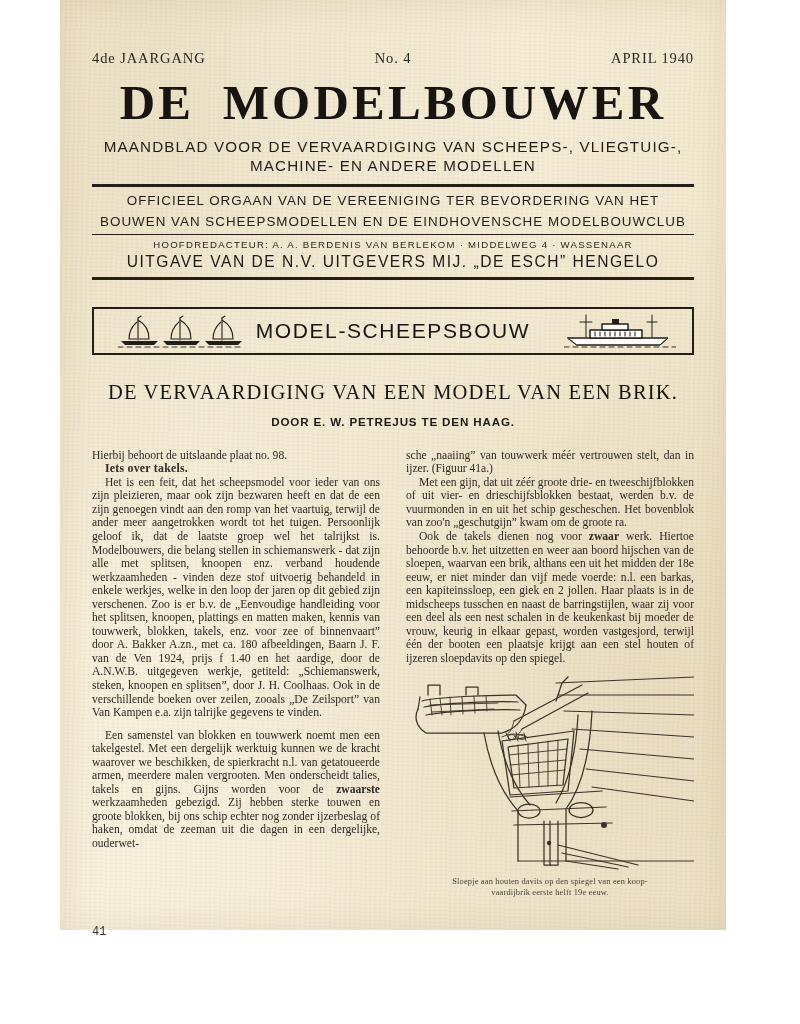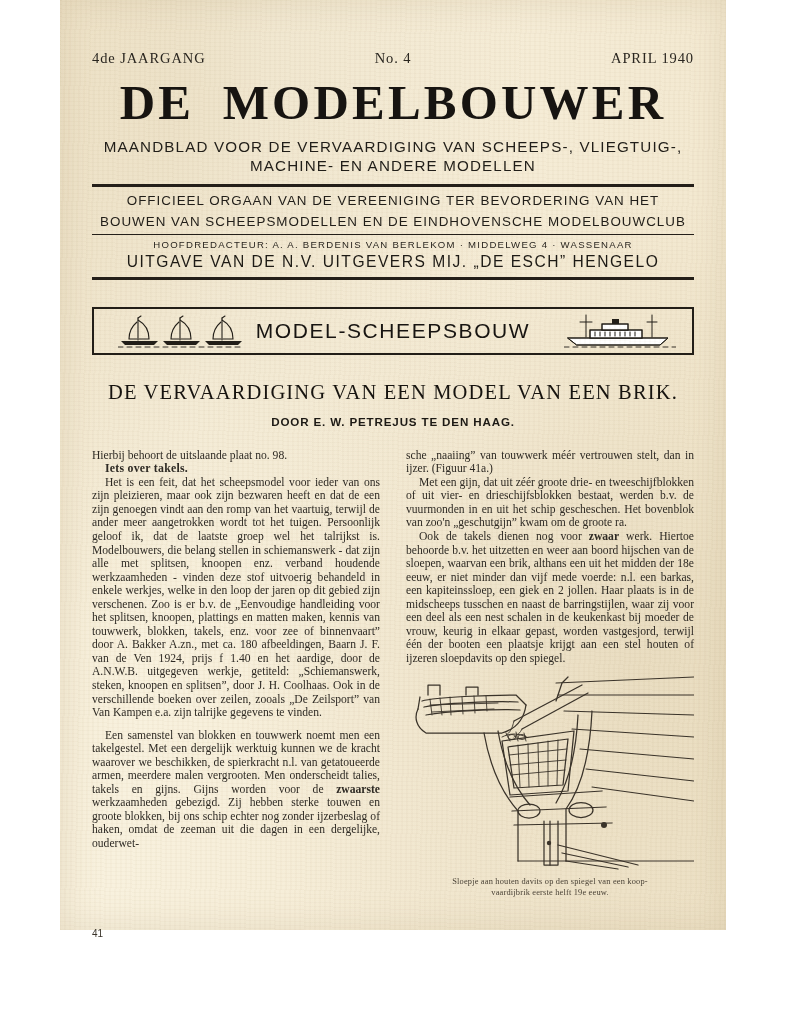--- a/index.html
+++ b/index.html
@@ -128,22 +128,22 @@
   
   .figure{position:relative;margin-top:10px;height:196px;}
   .figcap{
     margin-top:6px;text-align:center;
     font-family:"Liberation Serif", serif;
     font-size:8.4px;line-height:10.4px;color:#4a4236;
     letter-spacing:.18px;
   }
   .pageno{
     position:absolute;left:0;bottom:0;
-    font-family:Liberation Sans, sans-serif;
-    font-size:10px;color:#3a342b;
+    font-family:Liberation Mono, monospace;
+    font-size:12px;color:#3a342b;
   }
   svg{display:block;}
 </style>
 </head>
 <body>
 
 <div class="scan">
   <div class="page">
     <div class="inner">
 

